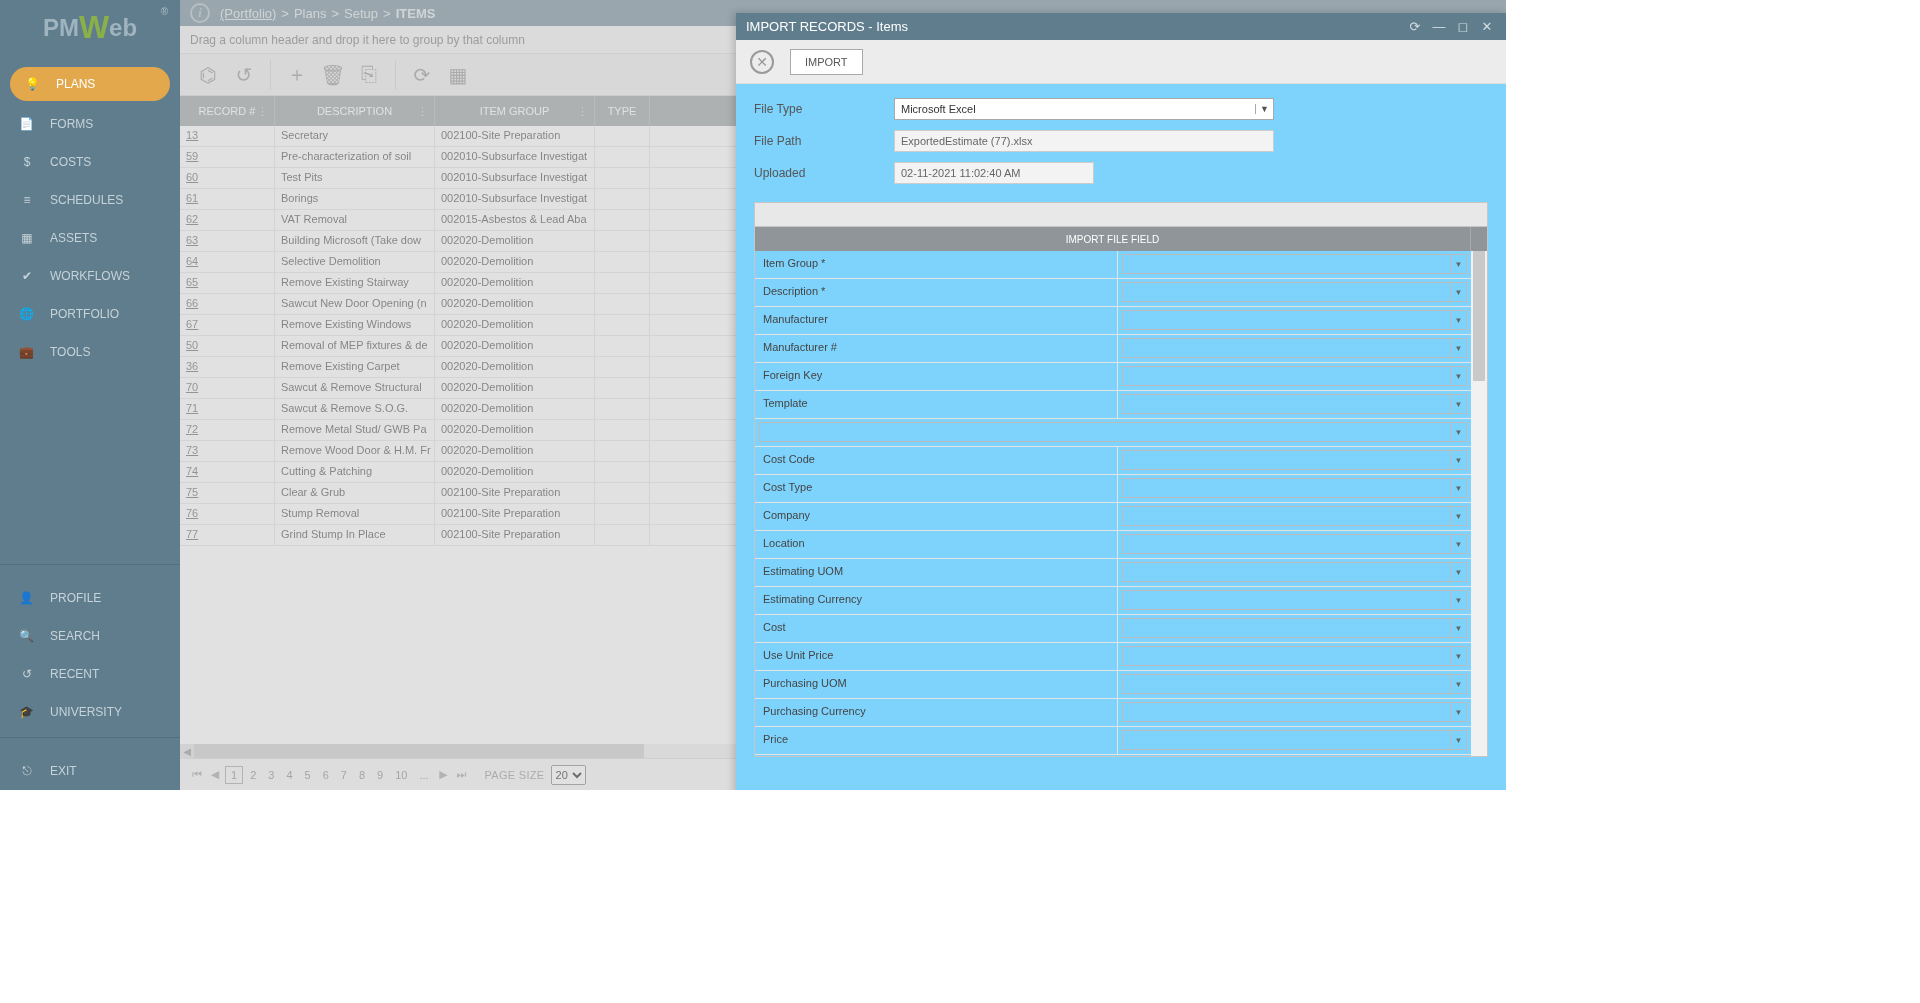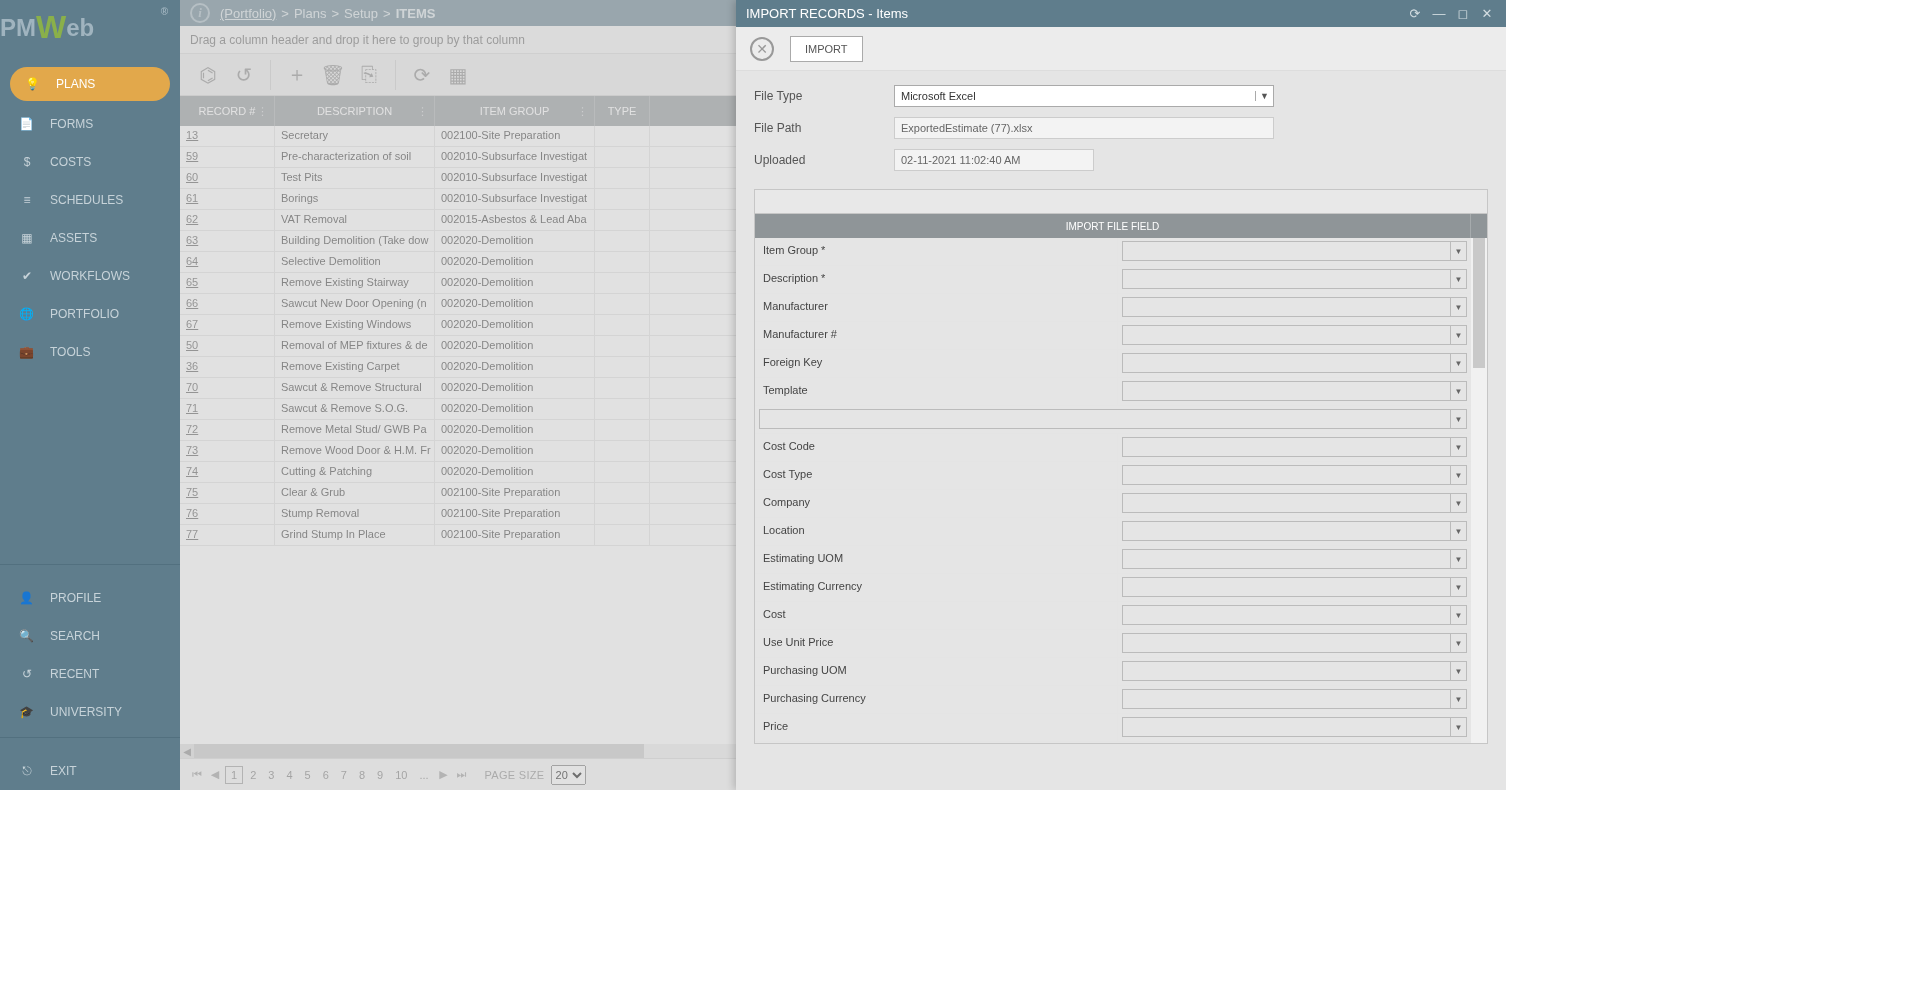--- a/index.html
+++ b/index.html
@@ -1,21 +1,21 @@
 <!DOCTYPE html>
 <html><head>
 <meta charset="utf-8">
 <style>
 * { box-sizing: border-box; margin: 0; padding: 0; }
 body { font-family: Arial, sans-serif; font-size: 12px; background: #fff; overflow: hidden; width: 1506px; height: 790px; position: relative; }
 
 
 .app { display: flex; height: 790px; }
 .sidebar { width: 180px; background: #5f7d8c; color: #d8e2e7; display: flex; flex-direction: column; }
-.logo { height: 55px; background: #5f7d8c; display: flex; align-items: center; justify-content: flex-start; font-size: 24px; font-weight: bold; color: #a0b4bf; position: relative; }
+.logo { height: 55px; background: #5f7d8c; display: flex; align-items: center; justify-content: center; font-size: 24px; font-weight: bold; color: #a0b4bf; position: relative; }
 .logo span.w { color: #8ab04a; font-size: 32px; }
 .logo sup { font-size: 10px; position: absolute; top: 6px; right: 12px; }
 .nav { flex: 1; padding-top: 8px; }
 .nav-item { display: flex; align-items: center; padding: 10px 18px; cursor: pointer; color: #c7d3d9; font-size: 12px; }
 .nav-item.active { background: #e2a84b; color: #fff; border-radius: 20px; margin: 4px 10px; padding: 8px 14px; }
 .nav-item .icn { width: 18px; height: 18px; margin-right: 14px; display: inline-flex; align-items: center; justify-content: center; }
 .nav-sep { height: 1px; background: #52707f; margin: 6px 0; }
 
 .main { flex: 1; display: flex; flex-direction: column; position: relative; }
 .breadcrumb-bar { height: 26px; background: #5f7d8c; color: #d8e2e7; display: flex; align-items: center; padding: 0 10px; font-size: 13px; }
@@ -43,21 +43,21 @@
 .pager { height: 32px; background: #f7f7f7; border-top: 1px solid #d7d7d7; display: flex; align-items: center; padding: 0 8px; color: #888; font-size: 11px; }
 .pager .pbtn { width: 16px; height: 16px; display: inline-flex; align-items: center; justify-content: center; color: #999; cursor: pointer; margin: 0 1px; }
 .pager .pnum { padding: 2px 5px; margin: 0 1px; cursor: pointer; color: #777; }
 .pager .pnum.cur { border: 1px solid #999; }
 .pager .pgsize-lbl { margin-left: 14px; margin-right: 6px; letter-spacing: 0.3px; }
 .pager select { height: 20px; font-size: 11px; }
 
 
 .dim { position: absolute; top: 0; left: 0; right: 0; bottom: 0; background: rgba(200,200,200,0.55); pointer-events: none; }
 
-.modal { position: absolute; top: 0; right: 0; width: 770px; height: 790px; background: #e5e5e5; box-shadow: -2px 0 8px rgba(0,0,0,0.2); display: flex; flex-direction: column; z-index: 10; }
+.modal { position: absolute; top: 13px; right: 0; width: 770px; height: 790px; background: #7dd3fc; box-shadow: -2px 0 8px rgba(0,0,0,0.2); display: flex; flex-direction: column; z-index: 10; }
 .modal-title { height: 27px; background: #5f7d8c; color: #fff; display: flex; align-items: center; padding: 0 10px; font-size: 13px; }
 .modal-title .spacer { flex: 1; }
 .modal-title .win-btn { width: 18px; height: 18px; display: inline-flex; align-items: center; justify-content: center; color: #d3dde1; margin-left: 6px; cursor: pointer; font-size: 13px; }
 .modal-top { height: 44px; background: #ececec; display: flex; align-items: center; padding: 0 14px; border-bottom: 1px solid #ddd; }
 .close-circle { width: 24px; height: 24px; border: 2px solid #999; border-radius: 50%; display: inline-flex; align-items: center; justify-content: center; color: #999; font-size: 14px; cursor: pointer; margin-right: 16px; }
 .import-btn { background: #fff; border: 1px solid #aaa; padding: 6px 14px; font-size: 11px; color: #555; cursor: pointer; }
 
 .modal-form { padding: 14px 18px 8px 18px; }
 .form-row { display: flex; align-items: center; margin-bottom: 10px; font-size: 12px; color: #555; }
 .form-row .lbl { width: 140px; }
@@ -248,21 +248,21 @@
           <div class="grid-row">
             <div class="cell c-rec"><a>62</a></div>
             <div class="cell c-desc">VAT Removal</div>
             <div class="cell c-grp">002015-Asbestos &amp; Lead Aba</div>
             <div class="cell c-type"></div>
             <div class="cell" style="flex:1"></div>
             <div class="cell c-cost"></div>
           </div>
           <div class="grid-row">
             <div class="cell c-rec"><a>63</a></div>
-            <div class="cell c-desc">Building Demolition (Take dow</div>
+            <div class="cell c-desc">Building Microsoft (Take dow</div>
             <div class="cell c-grp">002020-Demolition</div>
             <div class="cell c-type"></div>
             <div class="cell" style="flex:1"></div>
             <div class="cell c-cost"></div>
           </div>
           <div class="grid-row">
             <div class="cell c-rec"><a>64</a></div>
             <div class="cell c-desc">Selective Demolition</div>
             <div class="cell c-grp">002020-Demolition</div>
             <div class="cell c-type"></div>

